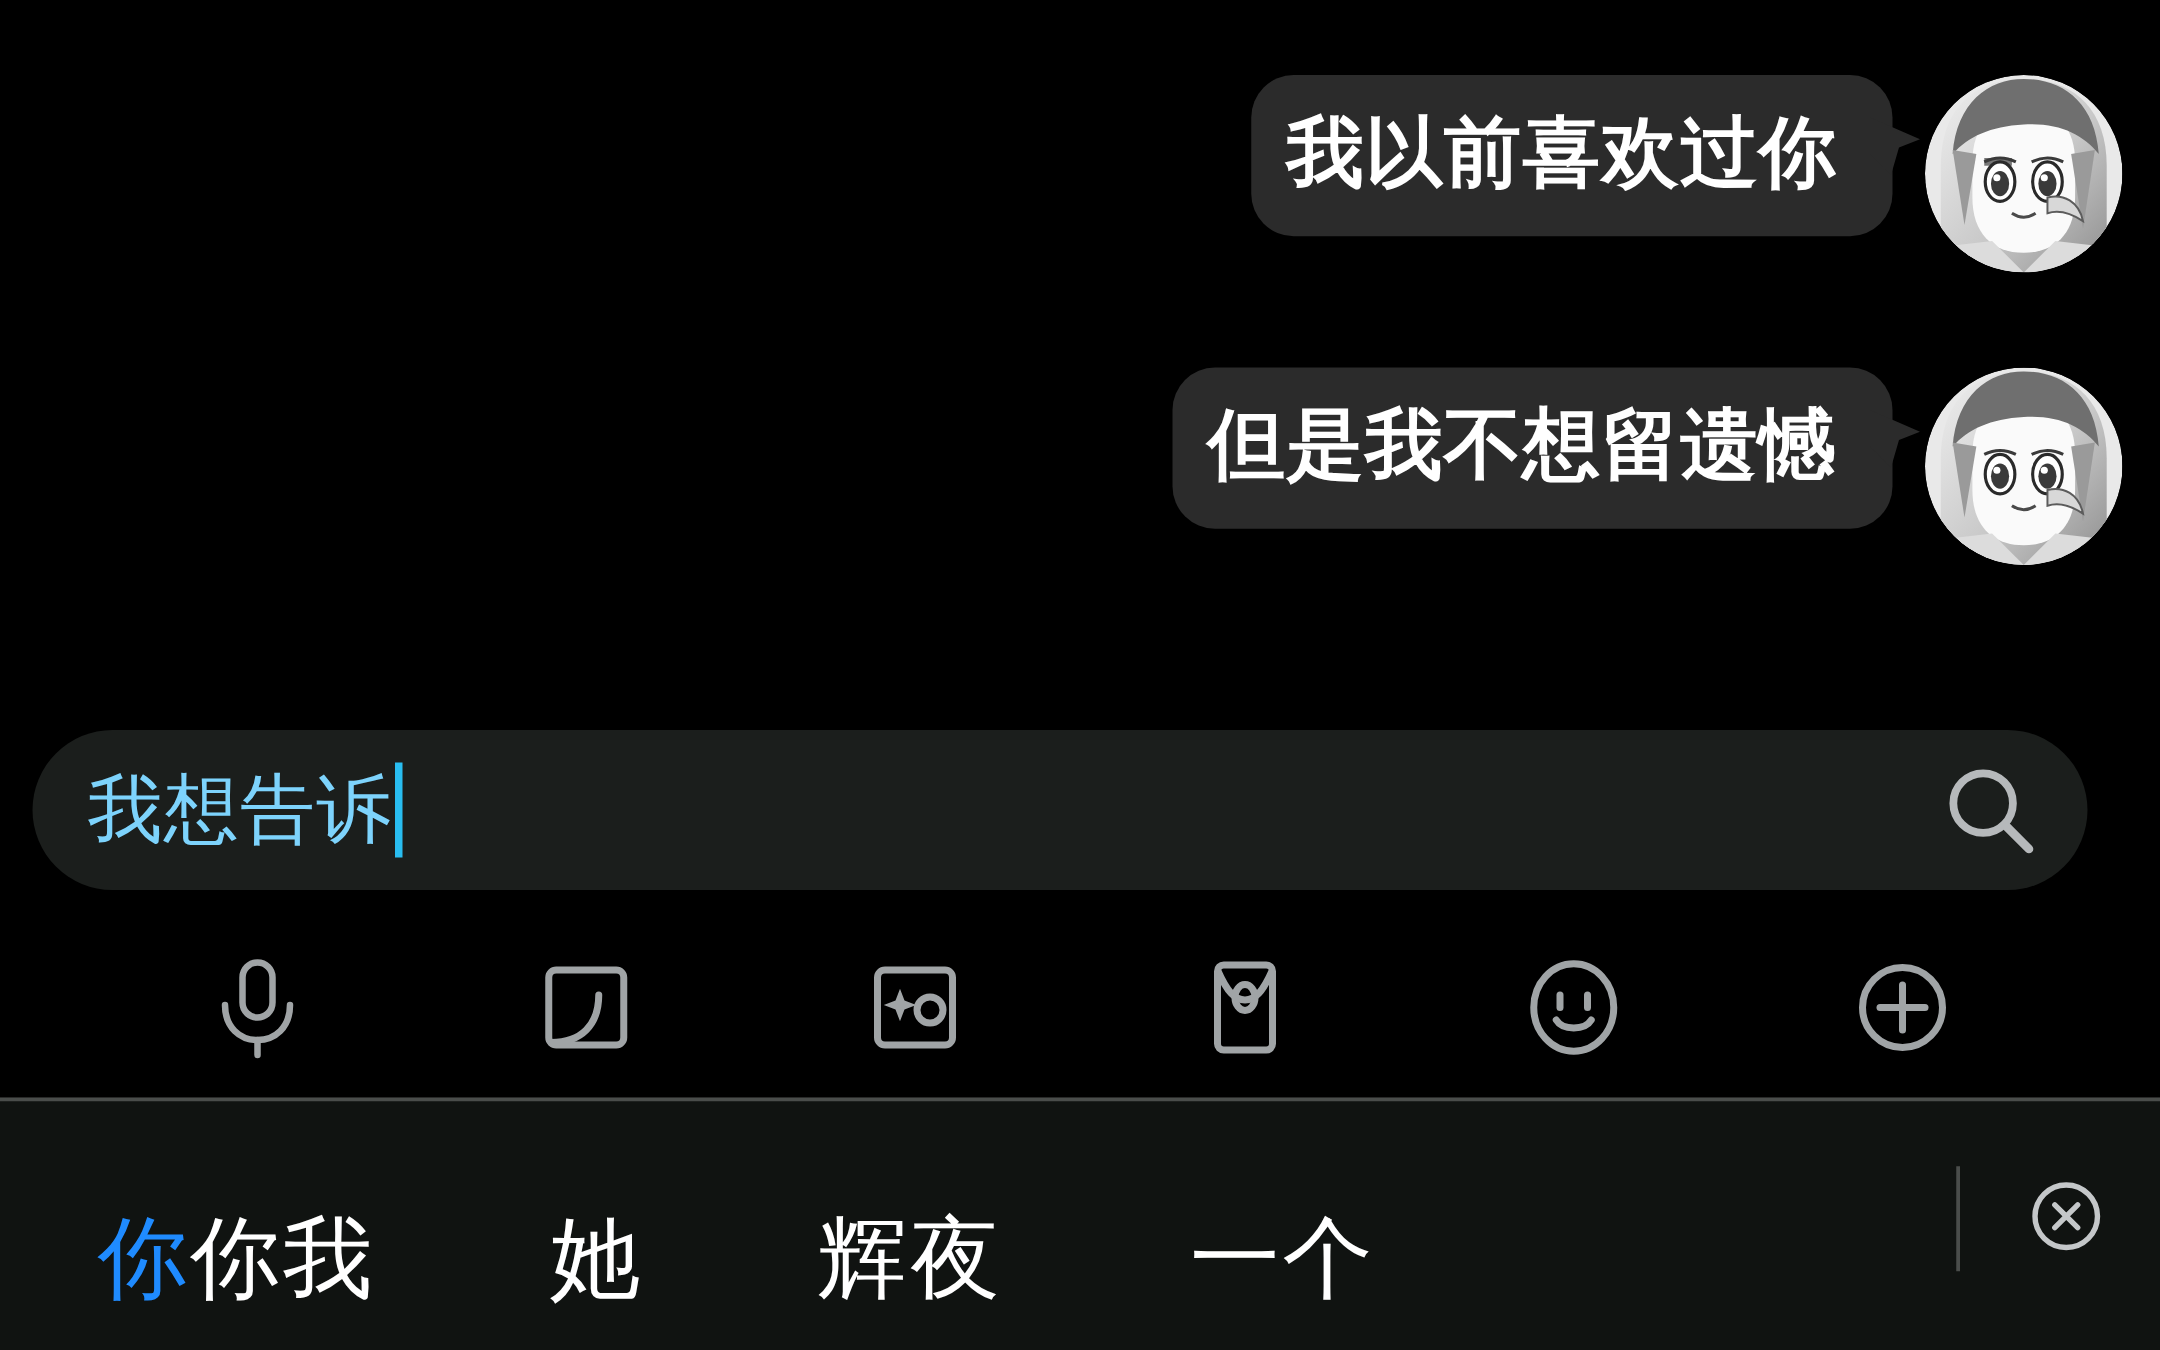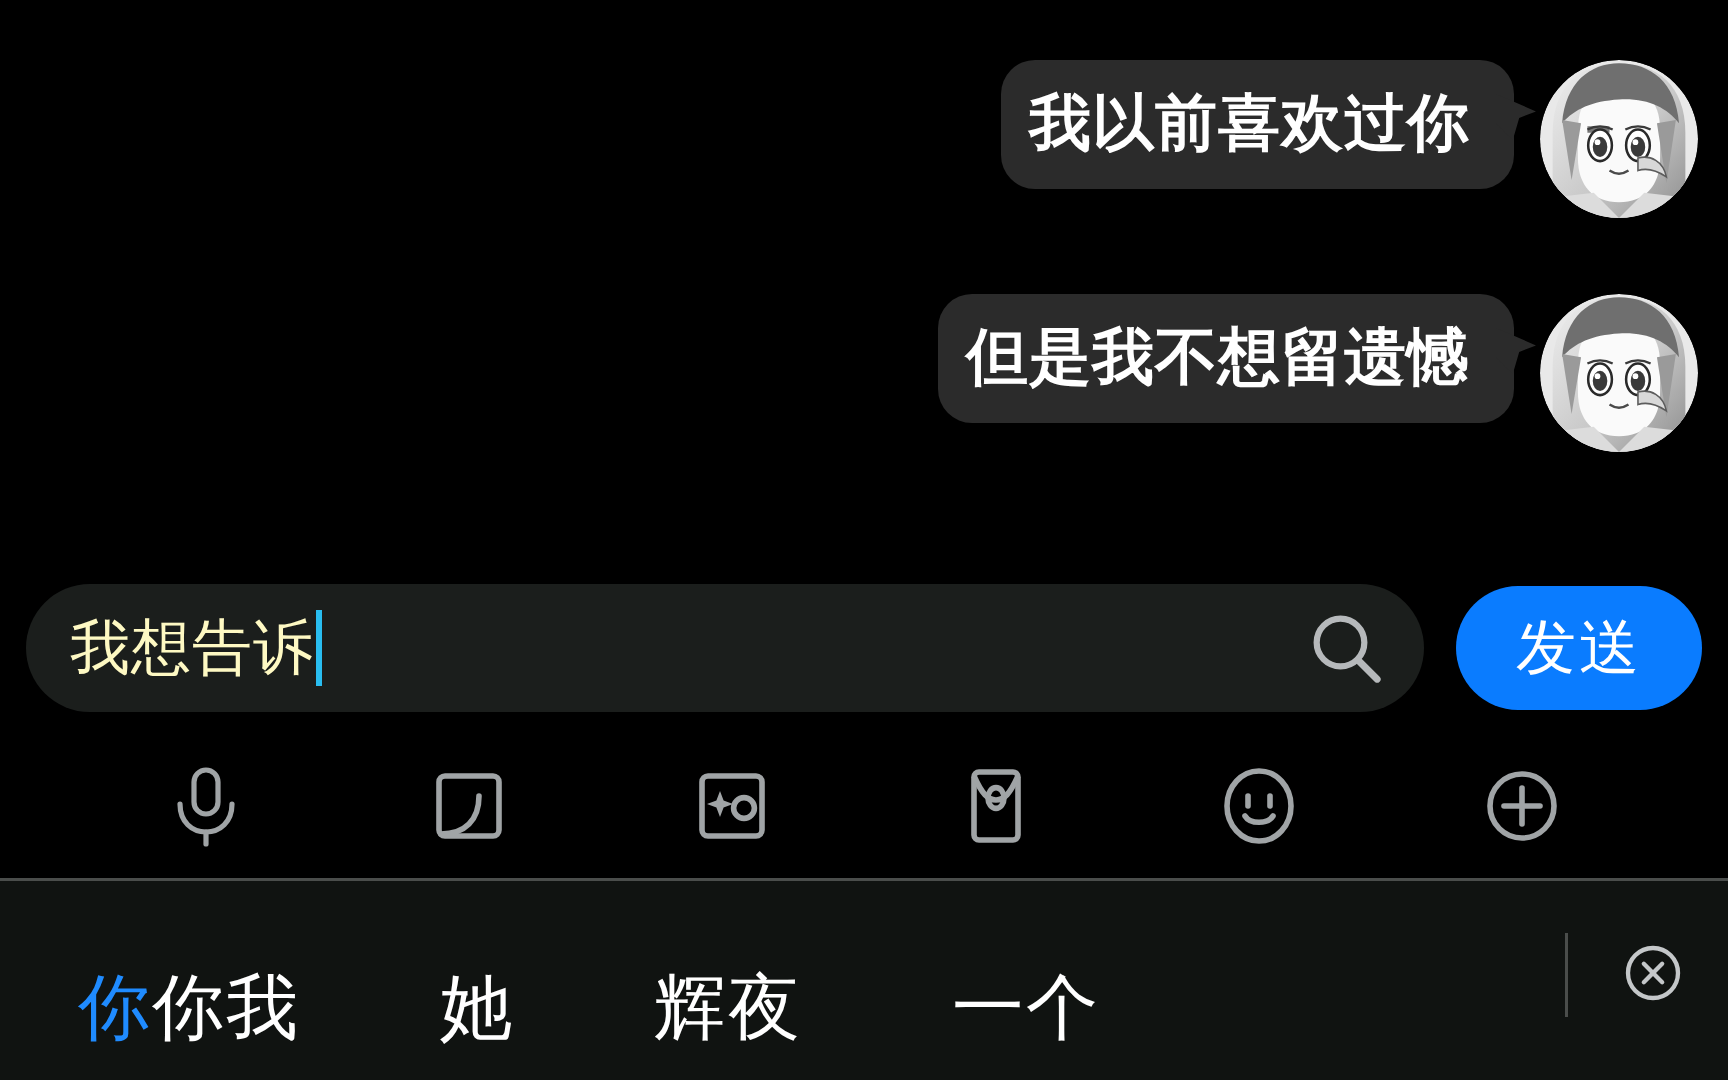--- a/index.html
+++ b/index.html
@@ -77,21 +77,21 @@
     background:#1b1e1c;
     border-radius:64px;
     display:flex;
     align-items:center;
     padding:0 34px 0 44px;
     margin-right:32px;
   }
   .input-text {
     flex:1 1 auto;
     font-size:60px;
-    color:#fef9c3;
+    color:#7dd3fc;
     letter-spacing:1px;
     white-space:nowrap;
     display:flex;
     align-items:center;
   }
   .caret {
     display:inline-block;
     width:6px;
     height:76px;
     background:#29bdf0;
@@ -265,21 +265,20 @@
         <span>我想告诉</span>
           <span class="caret"></span>
       </div>
       <span class="search-icon">
         <svg viewBox="0 0 48 48" width="88" height="88">
           <circle cx="21" cy="21" r="13" fill="none" stroke="#b6b9bb" stroke-width="3.4"></circle>
           <line x1="30.5" y1="30.5" x2="41" y2="41" stroke="#b6b9bb" stroke-width="3.8" stroke-linecap="round"></line>
         </svg>
       </span>
     </div>
-    <button class="send-btn">发送</button>
   </div>
 
   <div class="tool-row">
 
     <button class="tool-btn">
       <span>
         <svg viewBox="0 0 48 48" width="96" height="96" fill="none" stroke="#a0a4a6" stroke-width="2.6" stroke-linecap="round">
           <rect x="18" y="6" width="12" height="22" rx="6"></rect>
           <path d="M11 23 C11 32 17 37 24 37 C31 37 37 32 37 23"></path>
           <line x1="24" y1="37" x2="24" y2="43"></line>

